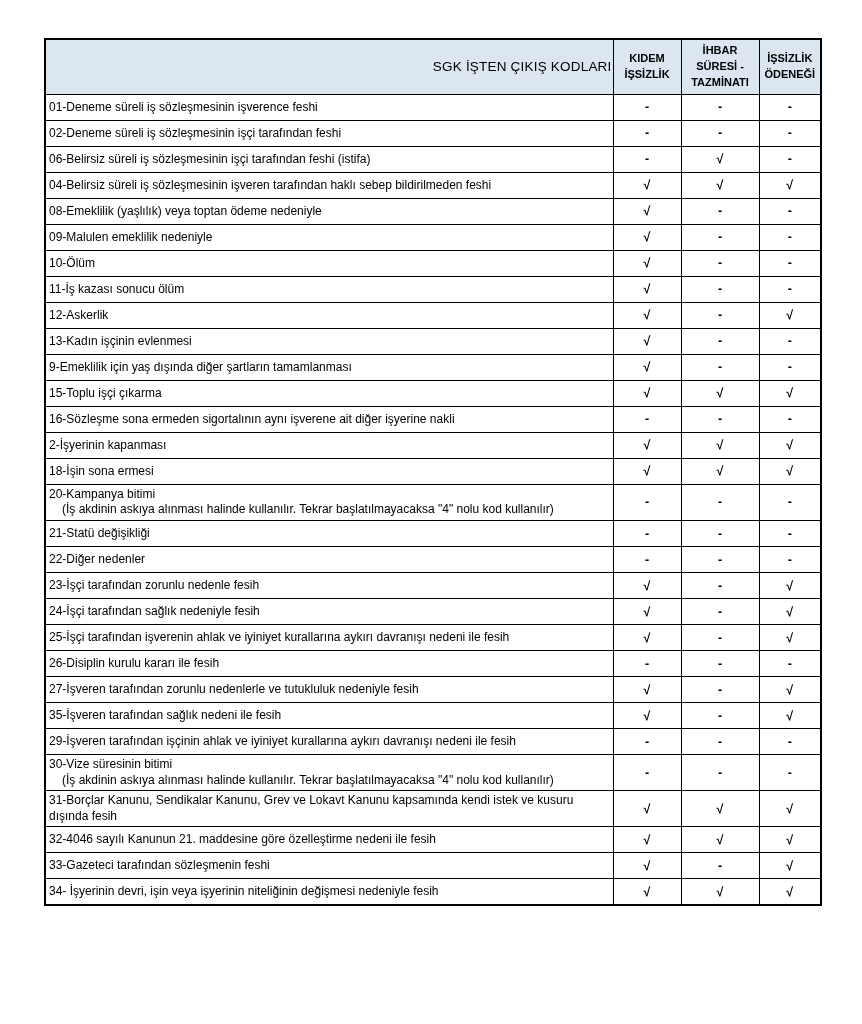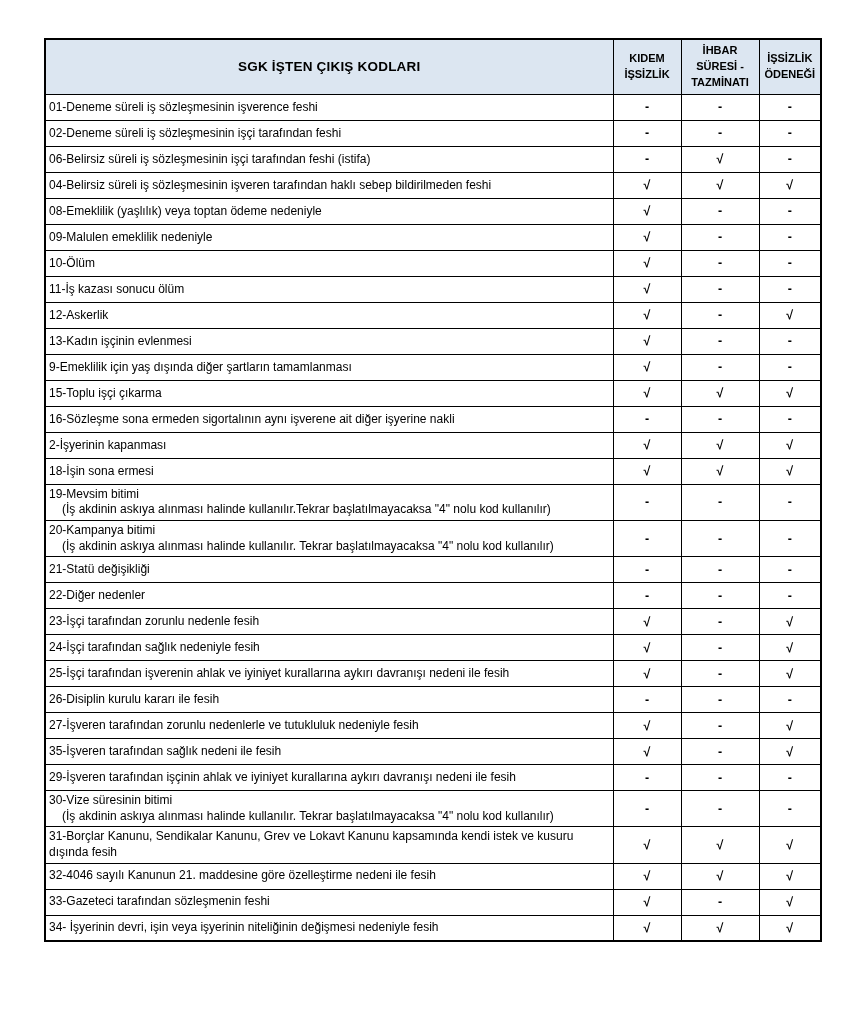--- a/index.html
+++ b/index.html
@@ -27,23 +27,23 @@
   }
   table.sgk {
     border: 2px solid #000000;
   }
   thead th {
     background: #dce6f1;
     border-bottom: 2px solid #000000;
     vertical-align: middle;
   }
   th.c-title {
-    font-weight: bold;
+    font-weight: normal;
     font-size: 13.5px;
-    text-align: center;
+    text-align: right;
     height: 50px;
     letter-spacing: 0.2px;
   }
   th.c-mark {
     font-weight: bold;
     font-size: 11px;
     line-height: 1.45;
     text-align: center;
     padding: 3px 1px;
   }
@@ -232,29 +232,20 @@
   <tr>
     <td class="desc">
       <div class="label">18-İşin sona ermesi</div>
 
     </td>
     <td class="mark">√</td>
     <td class="mark">√</td>
     <td class="mark">√</td>
   </tr>
 
-  <tr>
-    <td class="desc">
-      <div class="label">19-Mevsim bitimi</div>
-      <div class="sub">(İş akdinin askıya alınması halinde kullanılır.Tekrar başlatılmayacaksa "4" nolu kod kullanılır)</div>
-    </td>
-    <td class="mark">-</td>
-    <td class="mark">-</td>
-    <td class="mark">-</td>
-  </tr>
 
   <tr>
     <td class="desc">
       <div class="label">20-Kampanya bitimi</div>
       <div class="sub">(İş akdinin askıya alınması halinde kullanılır. Tekrar başlatılmayacaksa "4" nolu kod kullanılır)</div>
     </td>
     <td class="mark">-</td>
     <td class="mark">-</td>
     <td class="mark">-</td>
   </tr>

